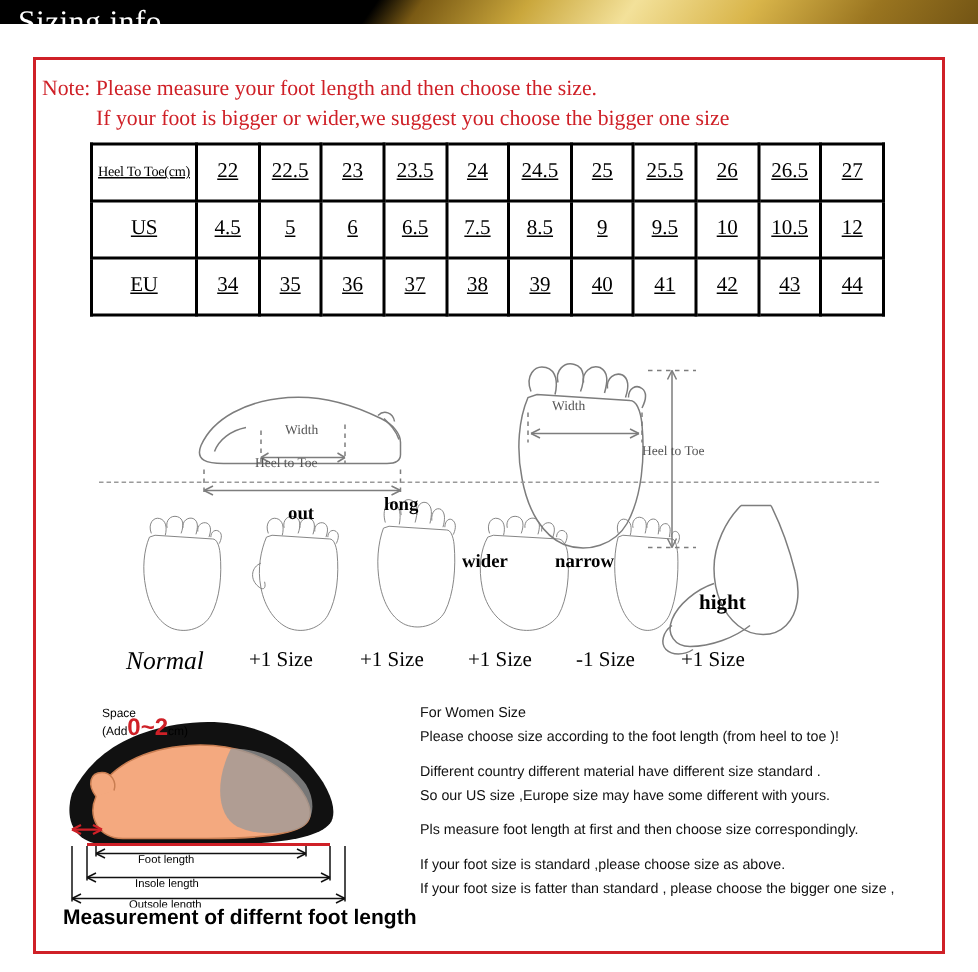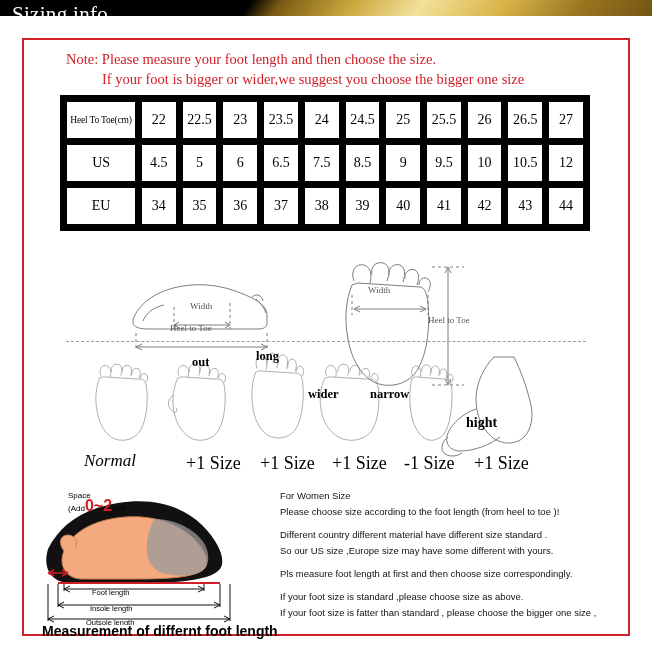--- a/index.html
+++ b/index.html
@@ -60,44 +60,44 @@
     left: 22px;
     top: 38px;
     width: 608px;
     height: 598px;
     border: 2px solid #cf2027;
     box-sizing: border-box;
     background: #fff;
   }
 
   .note {
-    padding: 9px 14px 2px 24px;
+    padding: 9px 14px 2px 4px;
     color: #cf2027;
     font-size: 14.5px;
     line-height: 20px;
     font-family: "Liberation Serif", serif;
-    margin-left: 18px;
   }
   .note .line2 { padding-left: 36px; }
 
   
   table.size {
     border-collapse: collapse;
     margin: 4px 0 0 36px;
     width: 530px;
     table-layout: fixed;
   }
   table.size td {
-    border: 7px solid #000000;
+    border: 2px solid #000000;
     text-align: center;
     vertical-align: middle;
     height: 34px;
     font-size: 14px;
     font-family: "Liberation Serif", serif;
     color: #000;
+    text-decoration: underline;
   }
   table.size td.rowhead {
     width: 66px;
     font-size: 9.5px;
     letter-spacing: -.2px;
   }
   table.size td.rowhead.big {
     font-size: 14px;
   }
 
@@ -117,21 +117,21 @@
     border-top: 1px dashed #9a9a9a;
   }
 
   .lbl {
     position: absolute;
     font-family: "Liberation Serif", serif;
     color: #000;
   }
   .lbl.small { font-size: 9px; color: #555; }
   .lbl.bold  { font-weight: bold; font-size: 12.5px; }
-  .lbl.size  { font-size: 18px; margin-left: 20px; }
+  .lbl.size  { font-size: 14px; }
   .lbl.normal{ font-size: 17px; font-style: italic; font-family: "Liberation Serif", serif; }
 
   
   .bottom {
     position: relative;
     height: 150px;
   }
   .bottomtext {
     position: absolute;
     left: 256px;

